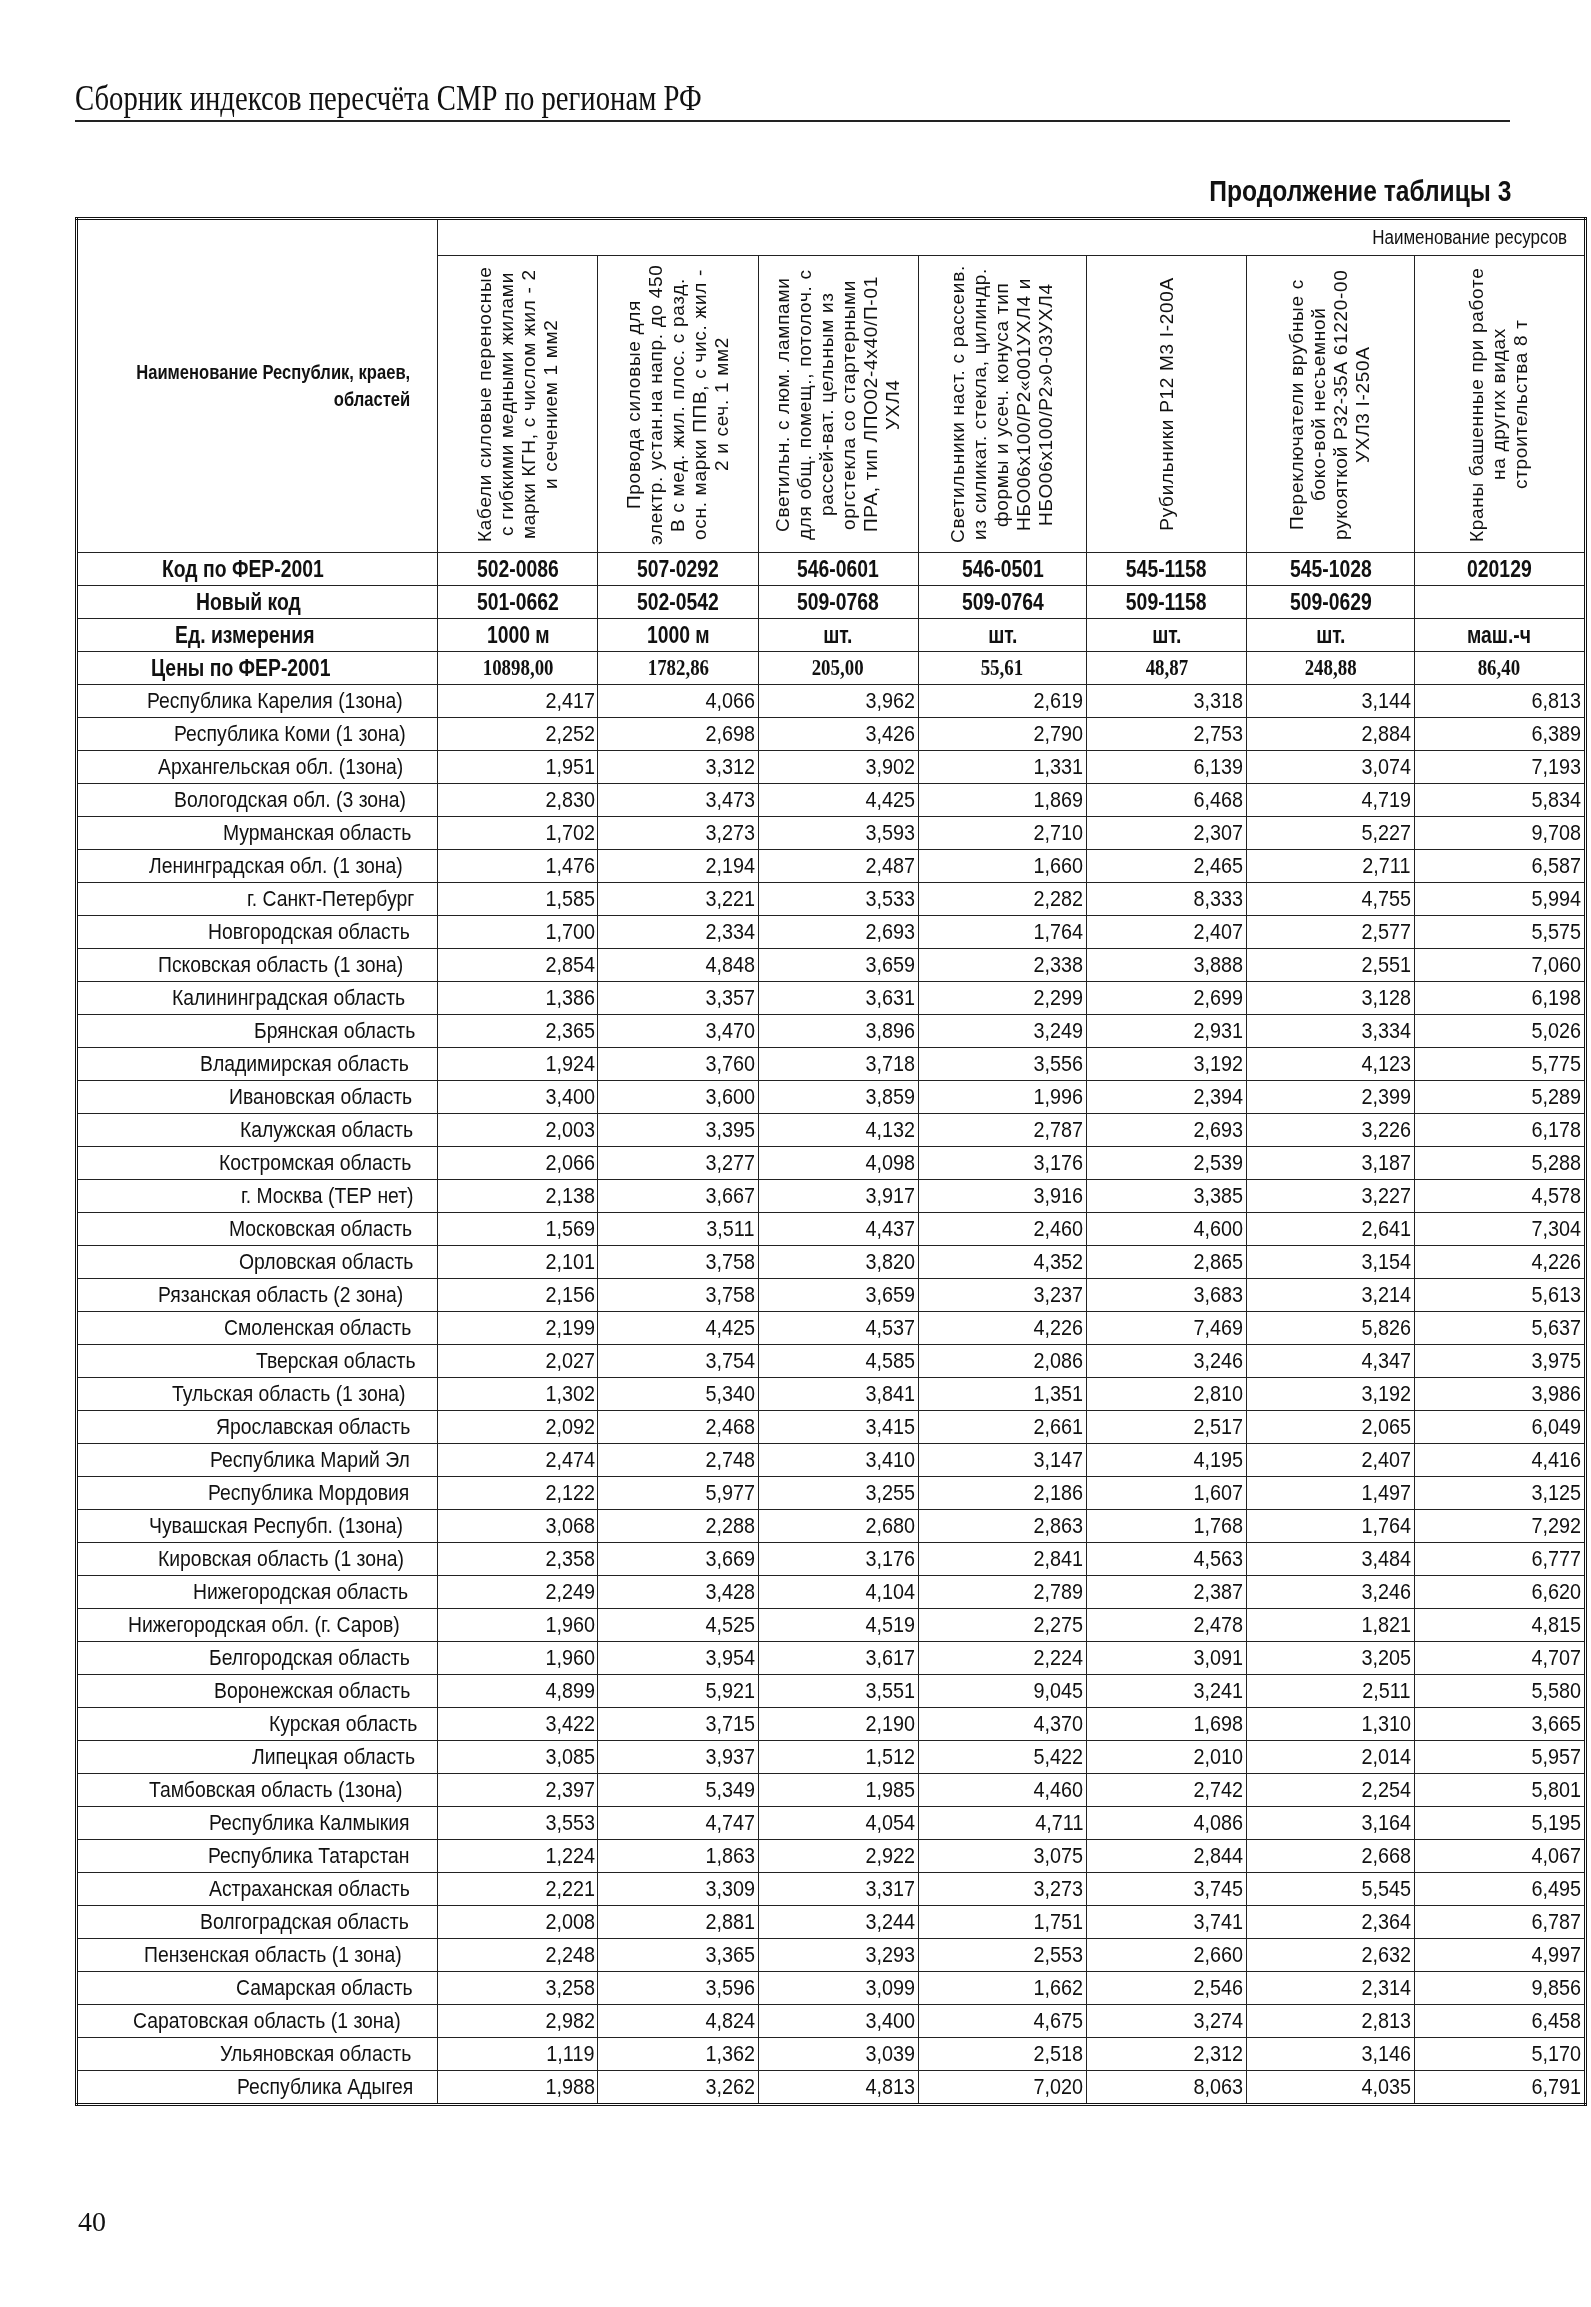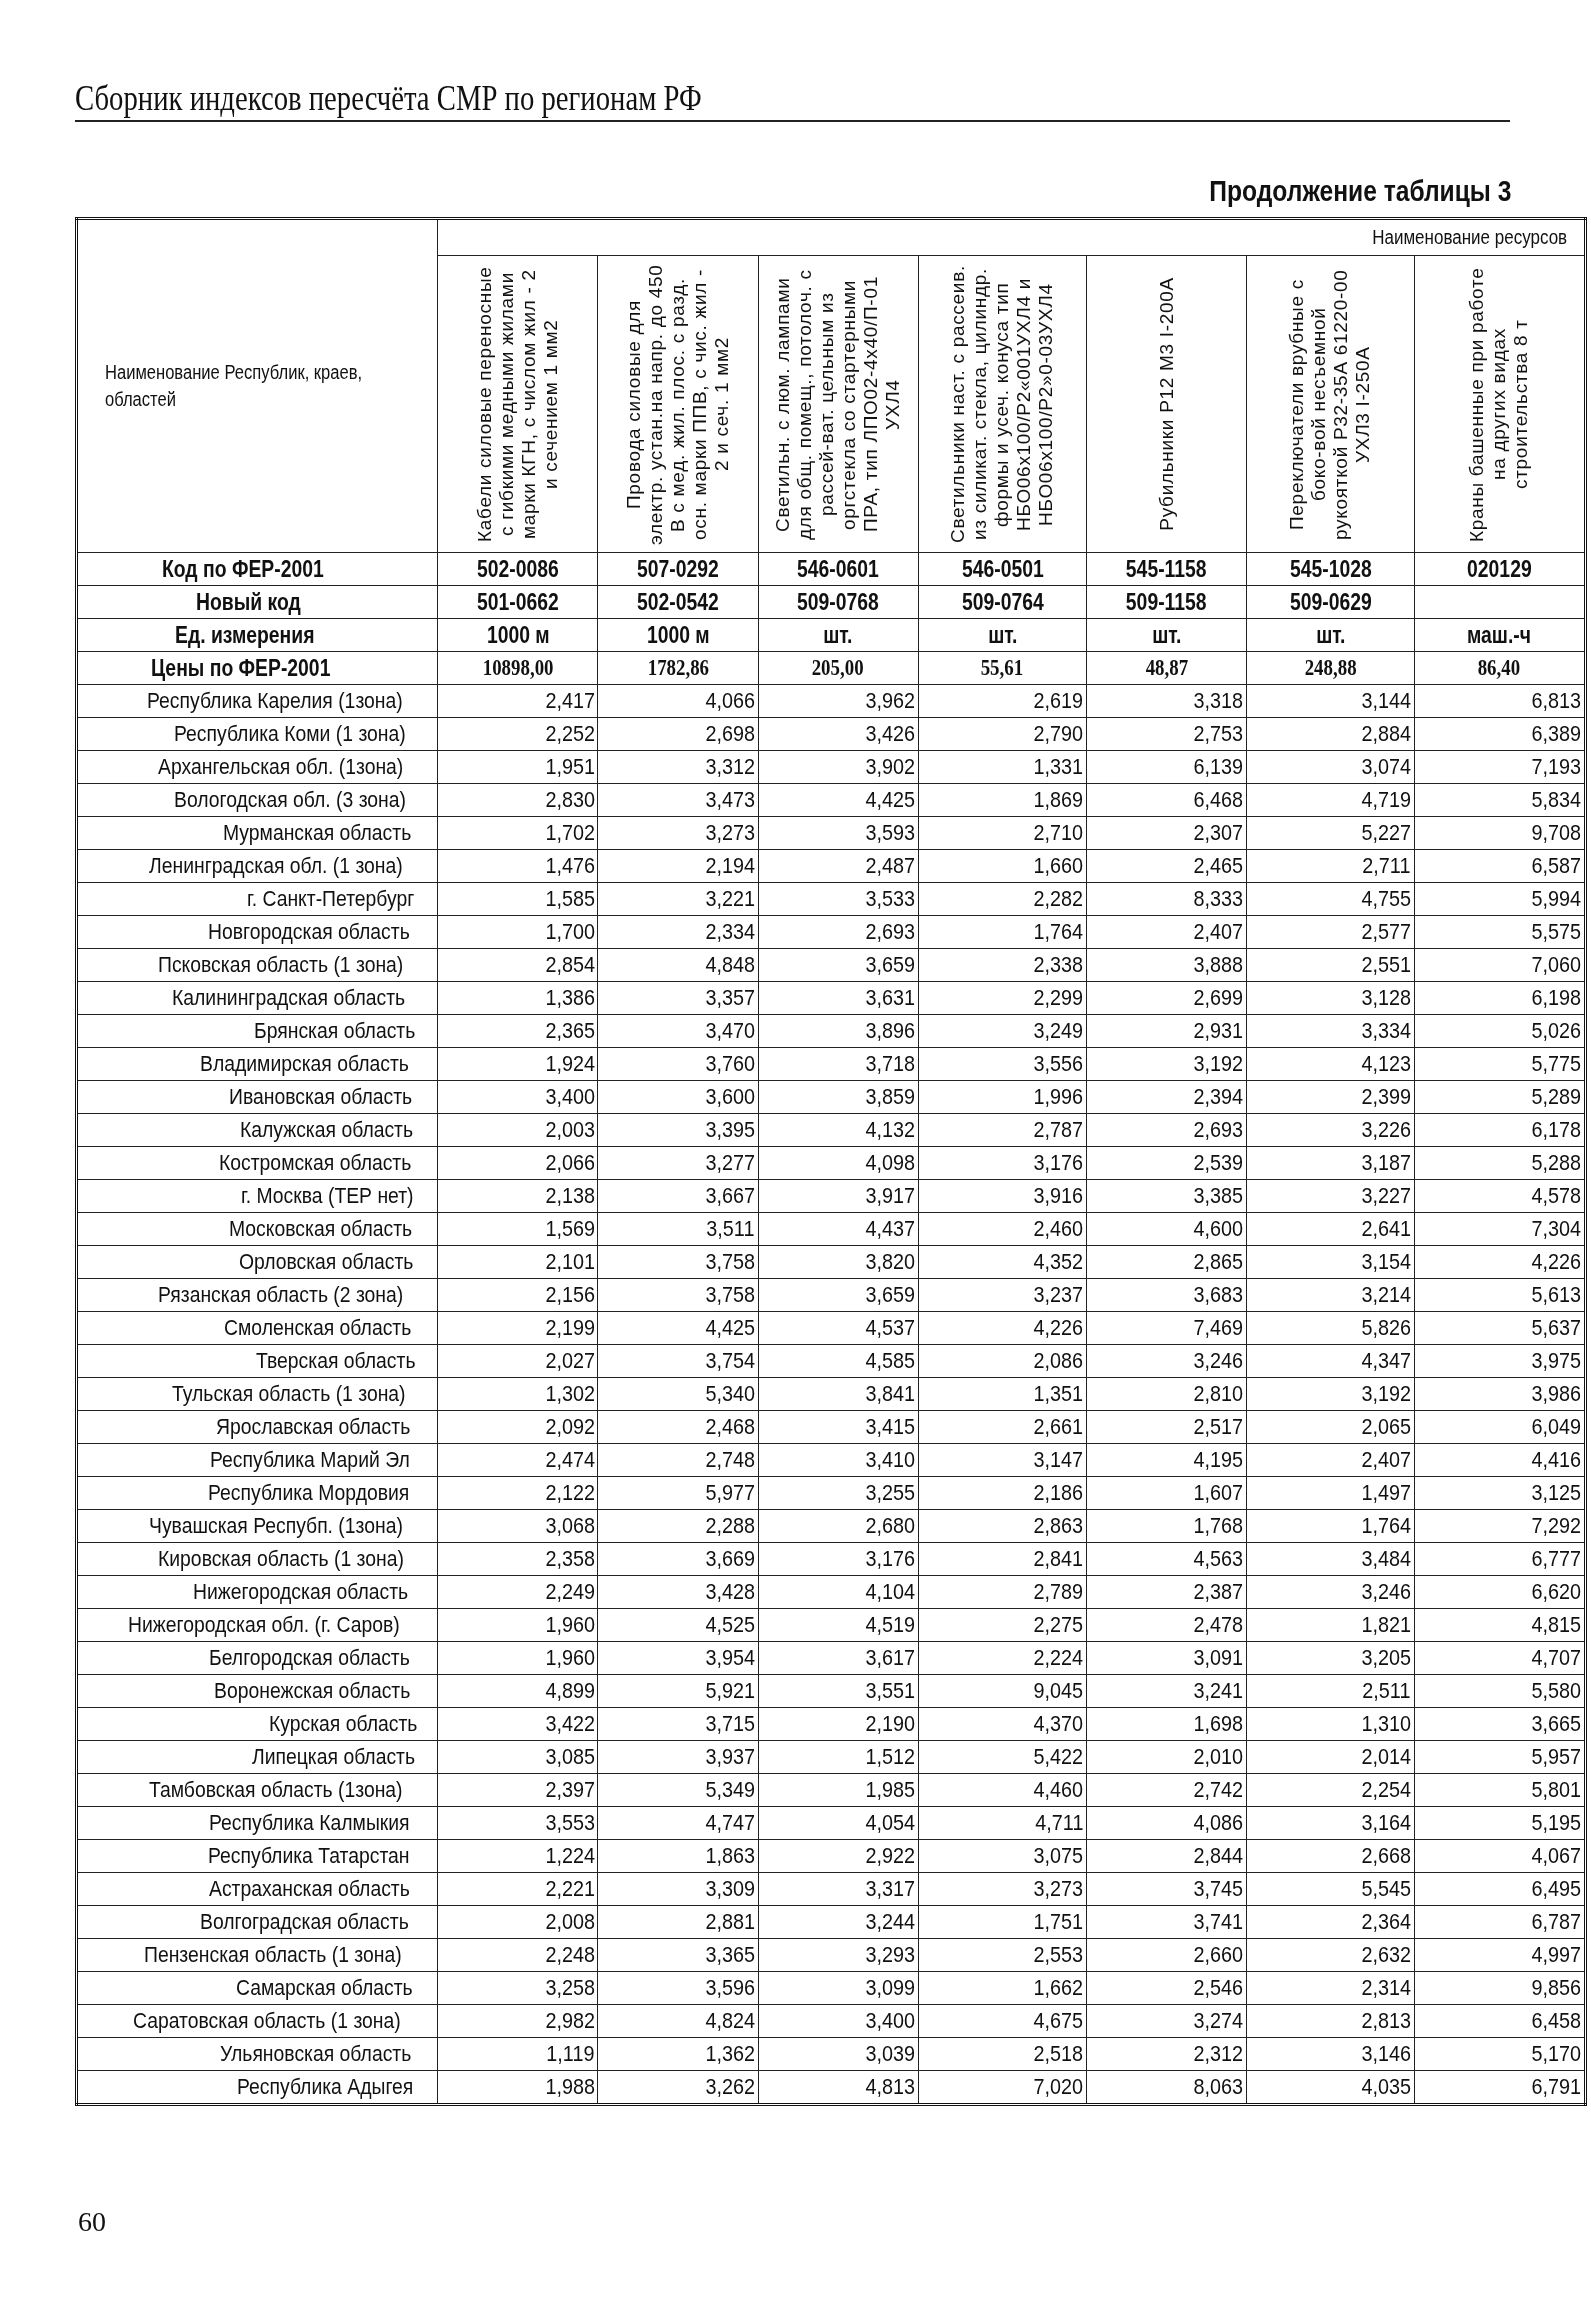--- a/index.html
+++ b/index.html
@@ -14,21 +14,21 @@
     position: absolute; right: 81px; top: 174px; font-size: 30px; font-weight: bold;
     transform: scaleX(0.82); transform-origin: right top; white-space: nowrap;
   }
   table.main {
     position: absolute; left: 75px; top: 217px; width: 1512px;
     border-collapse: collapse; table-layout: fixed;
     border: 3.4px double #111;
   }
   table.main td, table.main th { border: 1.3px solid #222; padding: 0; }
   .th-region {
-    font-weight: normal; font-size: 19.5px; text-align: left; vertical-align: middle;
+    font-weight: bold; font-size: 19.5px; text-align: right; vertical-align: middle;
     line-height: 27px;
   }
   .th-region span { display: inline-block; transform: scaleX(0.85); }
   .th-group { font-weight: normal; font-size: 20px; height: 35px; text-align: right; }
   .th-group span { display: inline-block; transform: scaleX(0.85); }
   .th-res { height: 296px; vertical-align: middle; text-align: center; font-weight: normal; position: relative; }
   .vert {
     writing-mode: vertical-rl; transform: rotate(180deg);
     font-size: 19px; line-height: 22px; letter-spacing: 0.7px; text-align: center;
     margin: 0 auto; max-height: 283px; white-space: pre-line;
@@ -567,14 +567,14 @@
         <td class="num"><span>3,262</span></td>
         <td class="num"><span>4,813</span></td>
         <td class="num"><span>7,020</span></td>
         <td class="num"><span>8,063</span></td>
         <td class="num"><span>4,035</span></td>
         <td class="num"><span>6,791</span></td>
       </tr>
     </tbody>
 </table>
 
-<div class="page-number">60</div>
+<div class="page-number">40</div>
 
 
 </body></html>

